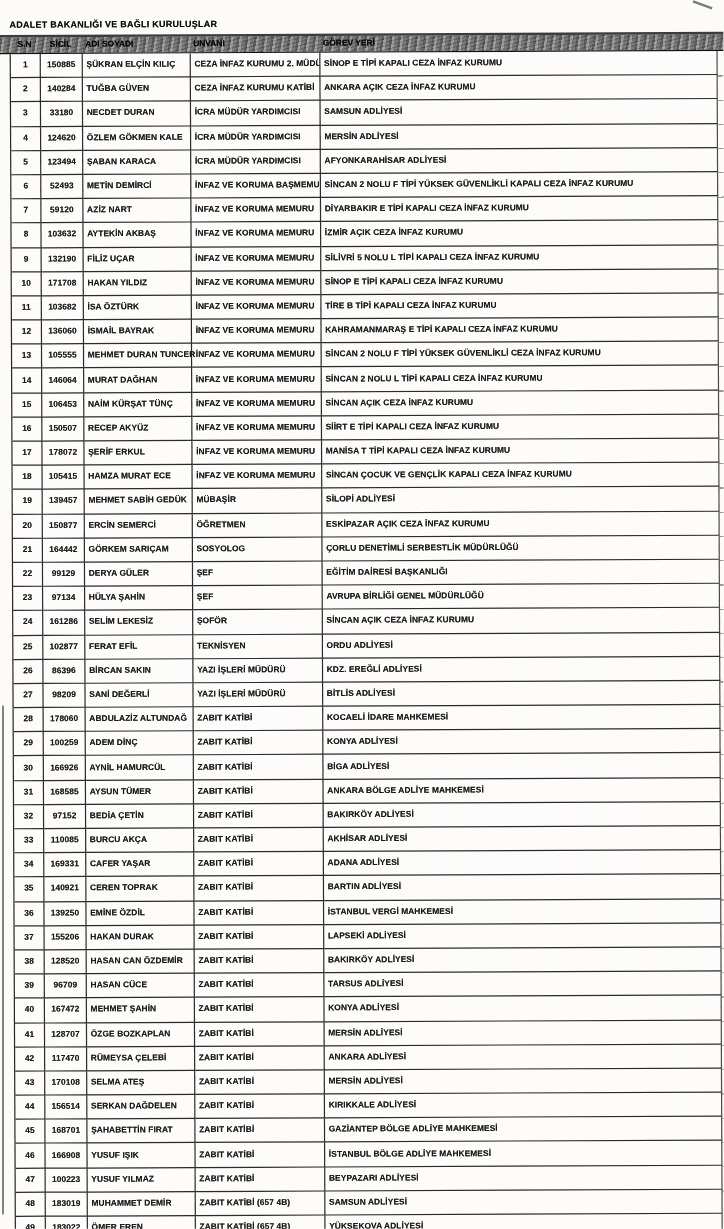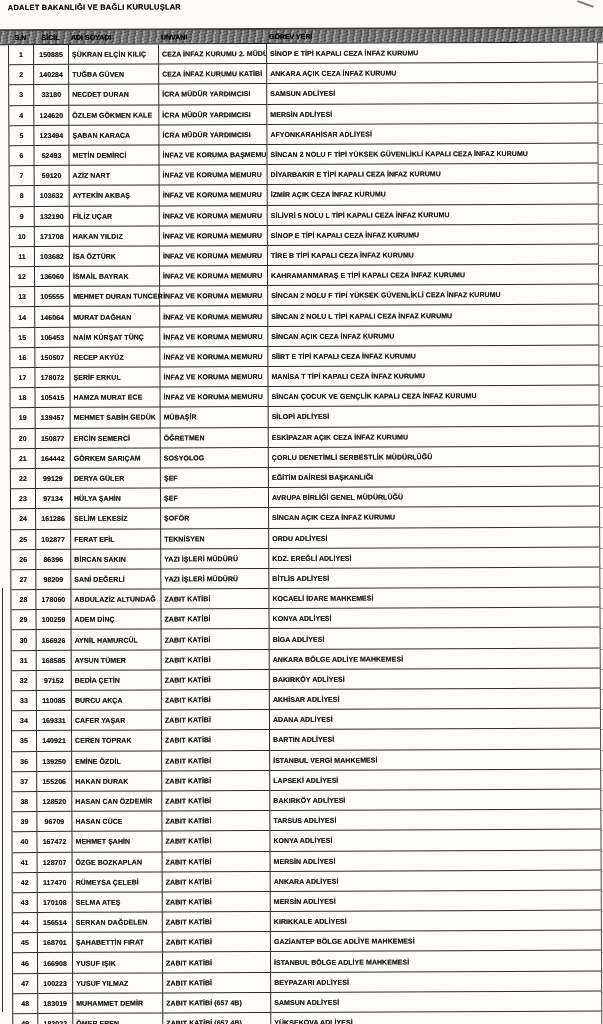--- a/index.html
+++ b/index.html
@@ -5,21 +5,21 @@
   * { margin:0; padding:0; box-sizing:border-box; }
   html,body { width:603px; height:1024px; overflow:hidden; }
   body {
     position:relative;
     background:#fcfbf8;
     font-family:"Liberation Sans", sans-serif;
     color:#161616;
     -webkit-font-smoothing:antialiased;
   }
   .doc-title {
-    position:absolute; left:8px; top:3px;
+    position:absolute; left:8px; top:16px;
     font-size:7.5px; font-weight:bold; letter-spacing:.2px;
     color:#0d0d0d;
     text-shadow:0 0 .4px rgba(0,0,0,.65);
     white-space:nowrap;
   }
   .sheet { position:absolute; left:0; top:0; width:603px; height:1024px;
     transform:rotate(-0.25deg); transform-origin:40px 40px; }
 
   
   .header-band {

